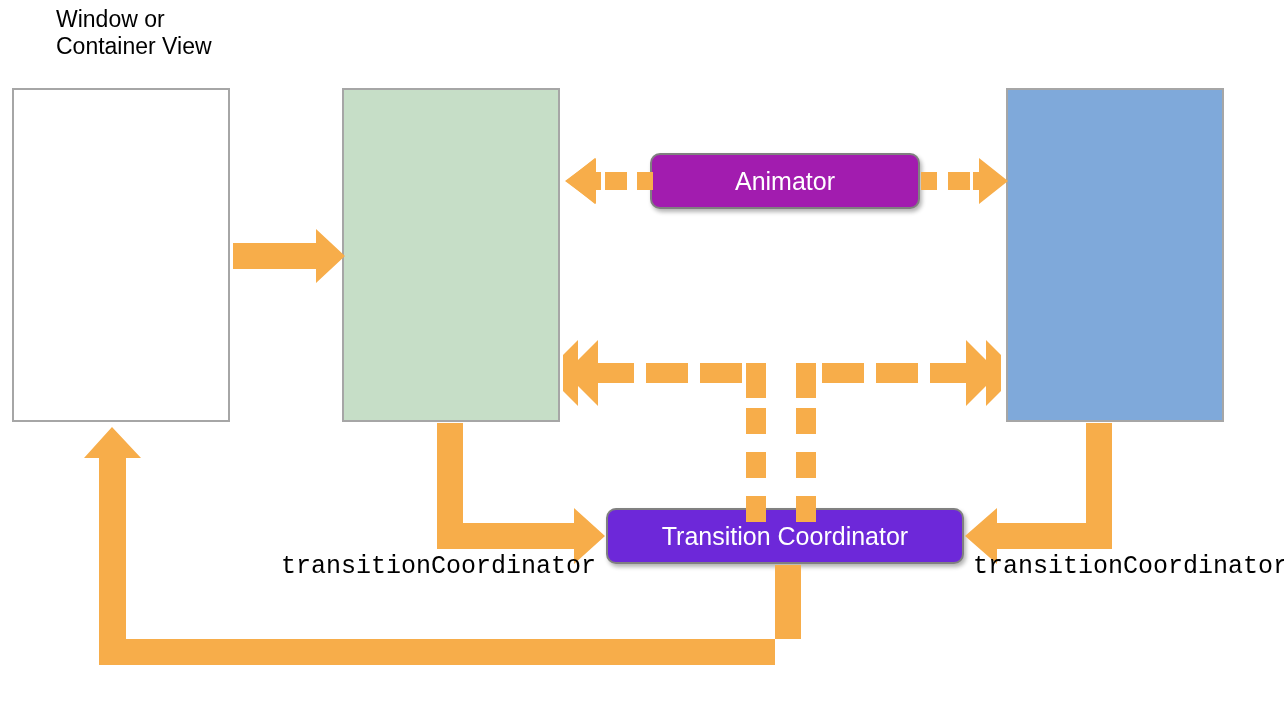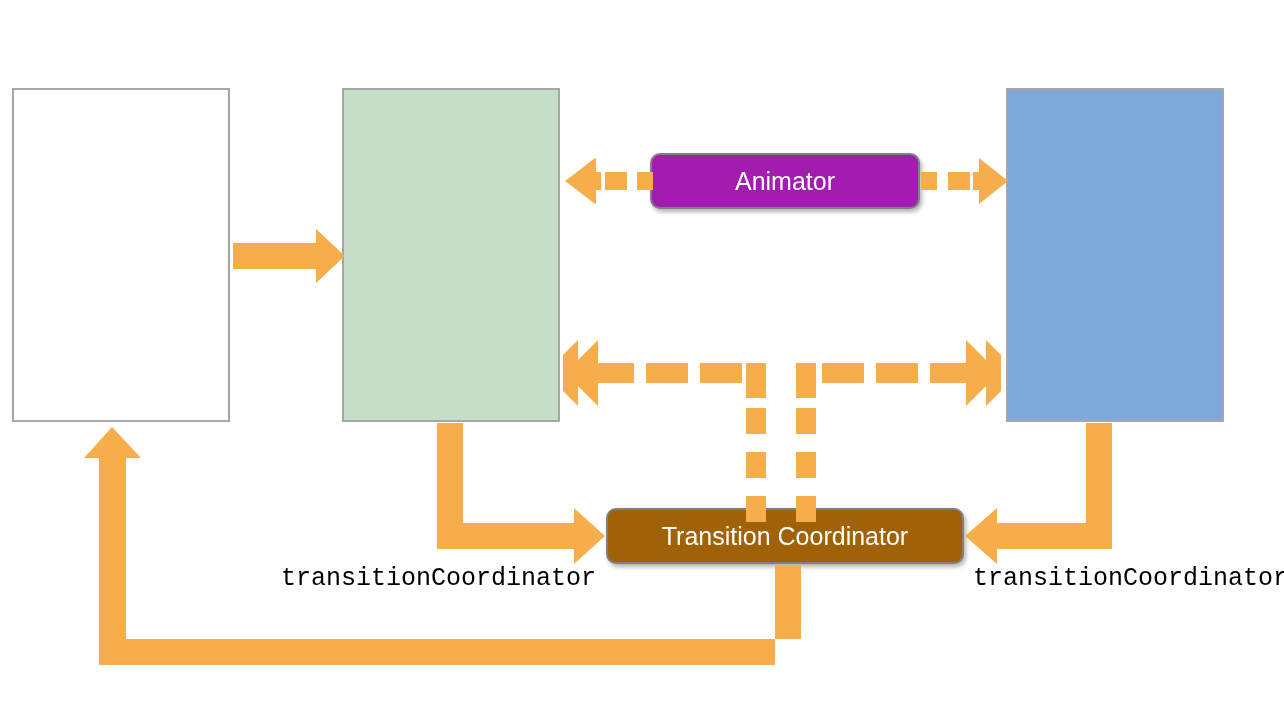--- a/index.html
+++ b/index.html
@@ -24,21 +24,20 @@
     font-family: "Liberation Sans", sans-serif;
     color: #000000;
     white-space: pre;
     line-height: 1.18;
   }
   .label-mono {
     position: absolute;
     font-family: "Liberation Mono", "DejaVu Sans Mono", monospace;
     color: #000000;
     white-space: pre;
-    margin-top: 12px;
   }
 
   
   .rect-box {
     position: absolute;
     box-sizing: border-box;
     border: 2px solid #a6a6a6;
   }
   .rounded-box {
     position: absolute;
@@ -61,32 +60,34 @@
     width: 1284px;
     height: 714px;
     pointer-events: none;
   }
 </style>
 </head>
 <body>
 
 <div id="canvas">
 
+  <div class="label-plain" style="left:56px; top:6px; font-size:23px;">Window or
+Container View</div>
 
   <div class="rect-box" style="left:12px; top:88px; width:218px; height:334px; background:#ffffff;"></div>
 
   <div class="rect-box" style="left:342px; top:88px; width:218px; height:334px; background:#c6dec7;"></div>
 
   <div class="rect-box" style="left:1006px; top:88px; width:218px; height:334px; background:#7fa9da;"></div>
 
   <div class="rounded-box" style="left:650px; top:153px; width:270px; height:56px; background:#a21caf;">
     <span>Animator</span>
   </div>
 
-  <div class="rounded-box" style="left:606px; top:508px; width:358px; height:56px; background:#a16207;">
+  <div class="rounded-box" style="left:606px; top:508px; width:358px; height:56px; background:#6d28d9;">
     <span>Transition Coordinator</span>
   </div>
 
   <svg id="arrows" viewBox="0 0 1284 714">
 
     <g>
       <path d="M 233 243 L 316 243 L 316 229 L 345 256 L 316 283 L 316 269 L 233 269 Z" fill="#f7ad4a"></path>
     </g>
 
     <g>

